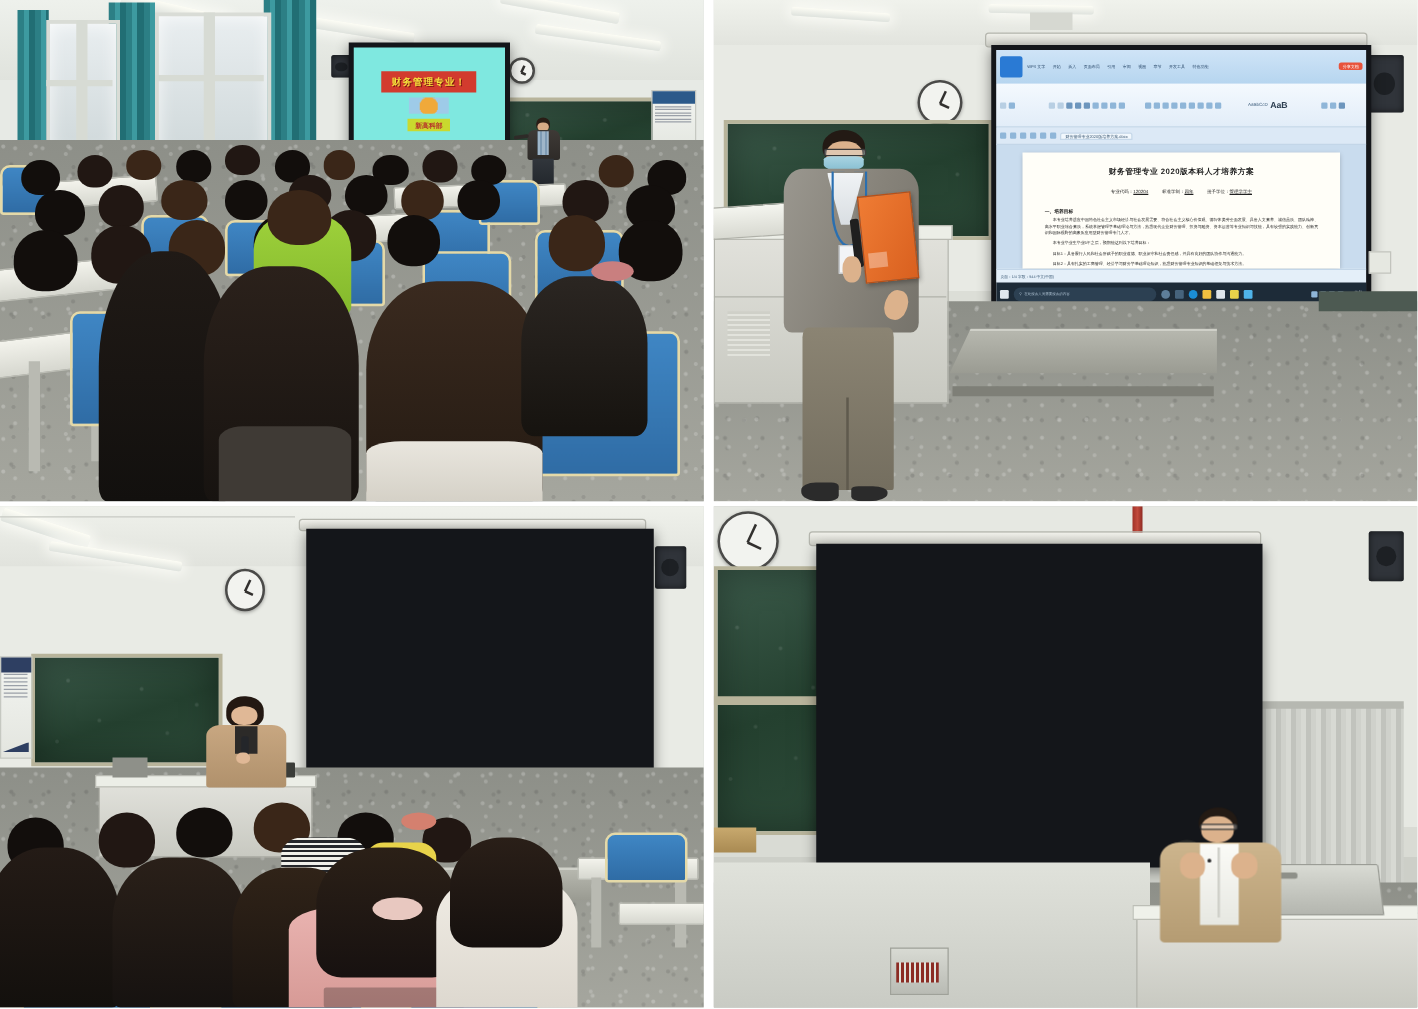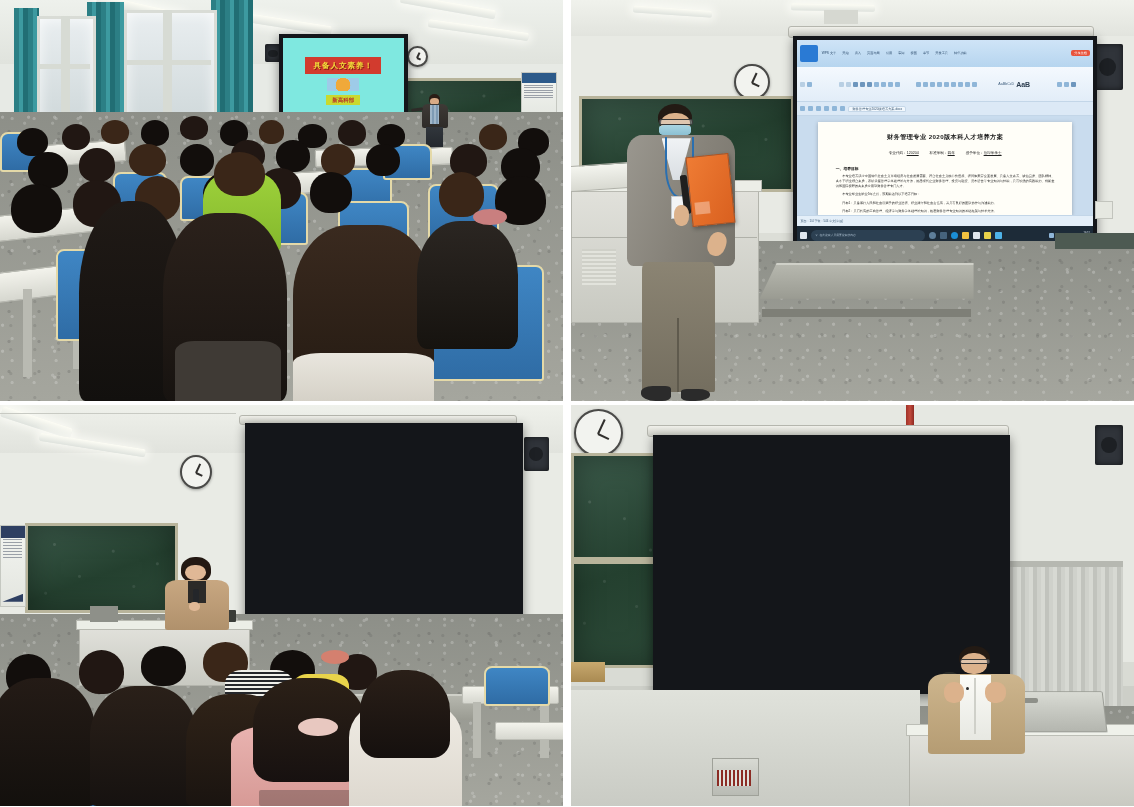--- a/index.html
+++ b/index.html
@@ -187,21 +187,21 @@
         <div style="height:1px;background:#9aa0a8;"></div>
           <div style="height:1px;background:#9aa0a8;"></div>
         <div style="height:1px;background:#9aa0a8;"></div>
           <div style="height:1px;background:#9aa0a8;"></div>
       </div>
     </div>
     <div class="speakerbox" style="left:47%;top:11%;width:3%;height:4.5%;"></div>
 
     <div class="screenframe" style="left:49.5%;top:8.5%;width:21.5%;height:21.5%;">
       <div class="slide s1">
-        <div class="banner" style="font-size:7.5px;">具备人文素养！</div>
+        <div class="banner" style="font-size:7.5px;">财务管理专业！</div>
         <div class="handshake"></div>
         <div class="sub" style="font-size:5.5px;">新高科部</div>
       </div>
     </div>
 
     <div class="floor" style="height:72%;">
       <div class="terrazzo"></div>
     </div>
 
     <div style="position:absolute;left:74.5%;top:23.5%;width:5.5%;height:14%;">

